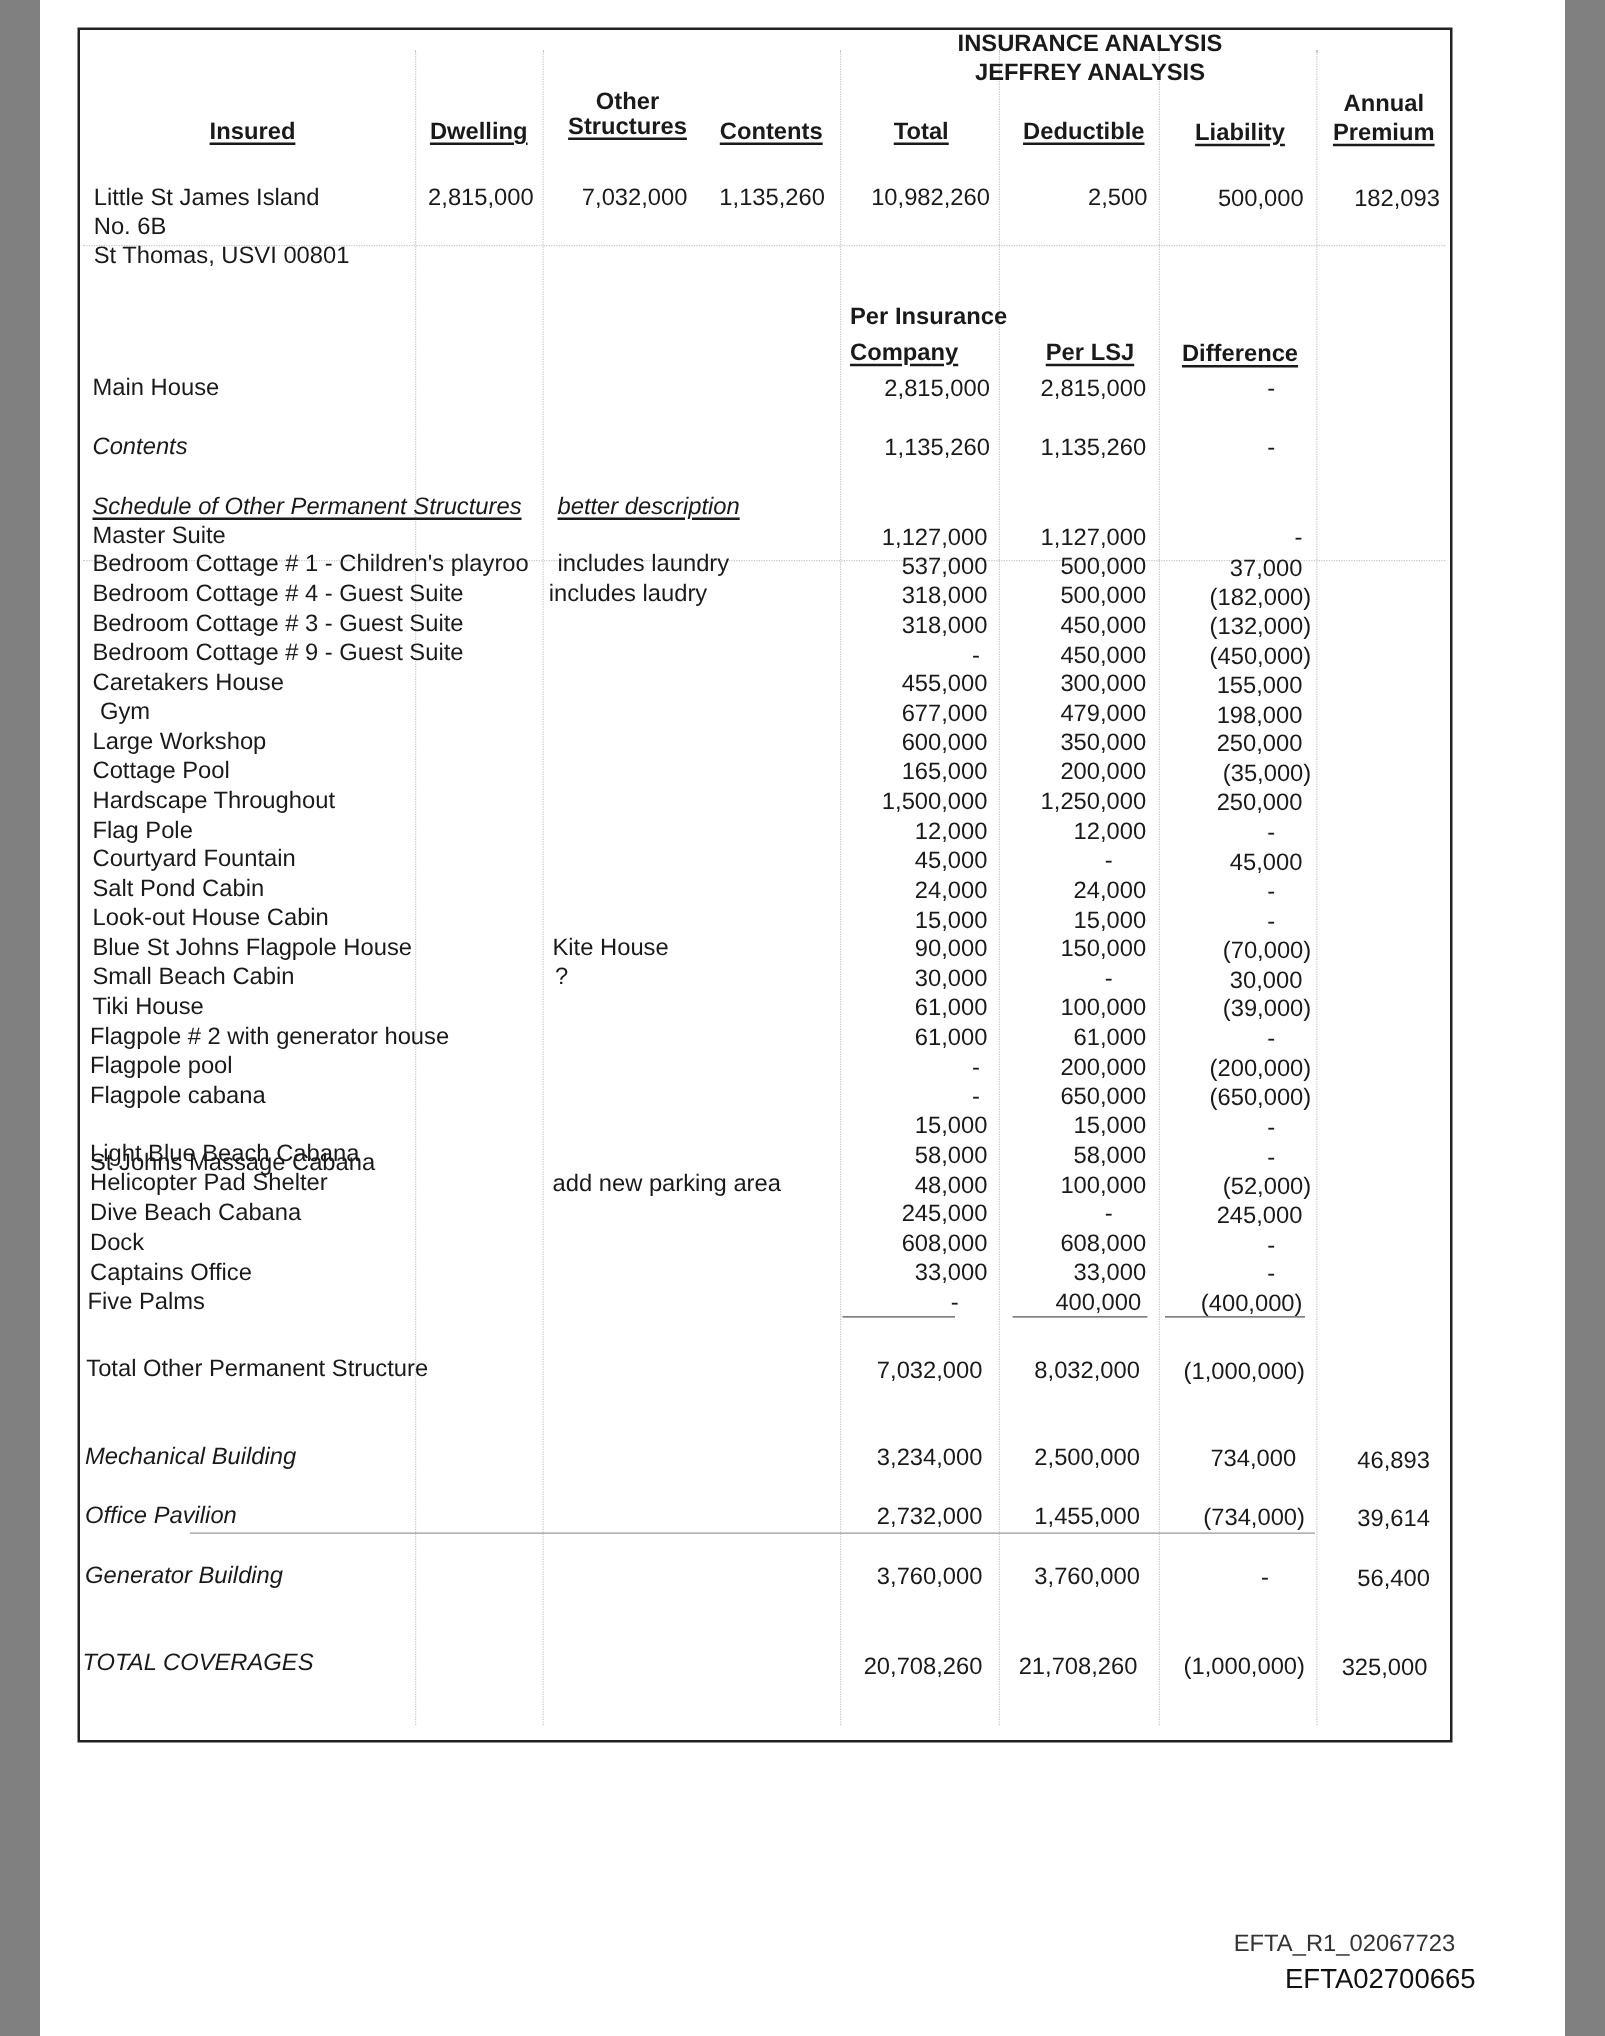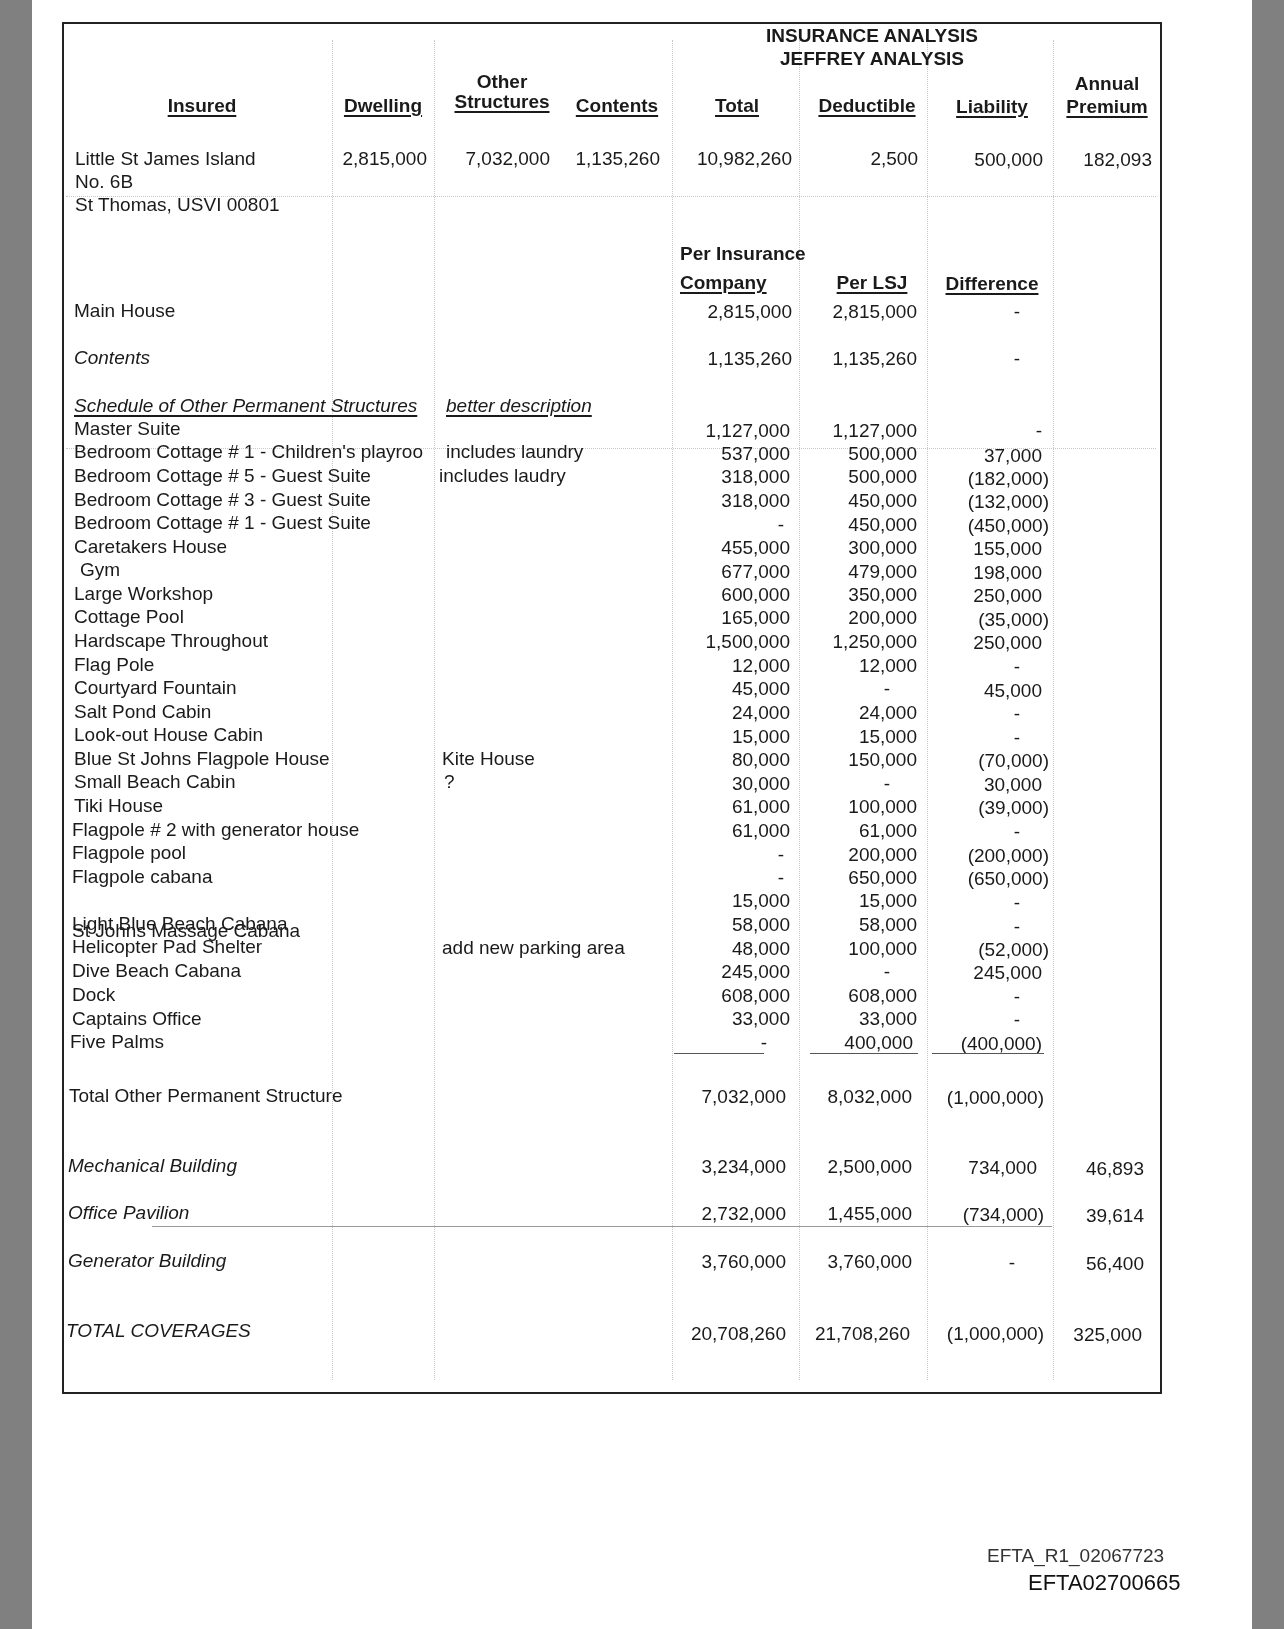--- a/index.html
+++ b/index.html
@@ -92,32 +92,32 @@
     <div class="t r" style="left:640px;top:420px;width:118px">1,127,000</div>
     <div class="t r" style="left:770px;top:420px;width:115px">1,127,000</div>
     <div class="t r" style="left:900px;top:420px;width:110px;padding-right:0">-</div>
 
     <div class="t" style="left:42px;top:441px">Bedroom Cottage # 1 - Children's playroo</div>
     <div class="t" style="left:414px;top:441px">includes laundry</div>
     <div class="t r" style="left:640px;top:443px;width:118px">537,000</div>
     <div class="t r" style="left:770px;top:443px;width:115px">500,000</div>
     <div class="t r" style="left:900px;top:445px;width:110px">37,000</div>
 
-    <div class="t" style="left:42px;top:465px">Bedroom Cottage # 5 - Guest Suite</div>
+    <div class="t" style="left:42px;top:465px">Bedroom Cottage # 4 - Guest Suite</div>
     <div class="t" style="left:407px;top:465px">includes laudry</div>
     <div class="t r" style="left:640px;top:466px;width:118px">318,000</div>
     <div class="t r" style="left:770px;top:466px;width:115px">500,000</div>
     <div class="t r" style="left:900px;top:468px;width:117px">(182,000)</div>
 
     <div class="t" style="left:42px;top:489px">Bedroom Cottage # 3 - Guest Suite</div>
     <div class="t r" style="left:640px;top:490px;width:118px">318,000</div>
     <div class="t r" style="left:770px;top:490px;width:115px">450,000</div>
     <div class="t r" style="left:900px;top:491px;width:117px">(132,000)</div>
 
-    <div class="t" style="left:42px;top:512px">Bedroom Cottage # 1 - Guest Suite</div>
+    <div class="t" style="left:42px;top:512px">Bedroom Cottage # 9 - Guest Suite</div>
     <div class="t r" style="left:640px;top:514px;width:112px">-</div>
     <div class="t r" style="left:770px;top:514px;width:115px">450,000</div>
     <div class="t r" style="left:900px;top:515px;width:117px">(450,000)</div>
 
     <div class="t" style="left:42px;top:536px">Caretakers House</div>
     <div class="t r" style="left:640px;top:537px;width:118px">455,000</div>
     <div class="t r" style="left:770px;top:537px;width:115px">300,000</div>
     <div class="t r" style="left:900px;top:538px;width:110px">155,000</div>
 
     <div class="t" style="left:48px;top:559px">Gym</div>
@@ -155,21 +155,21 @@
     <div class="t r" style="left:770px;top:702px;width:115px">24,000</div>
     <div class="t c" style="left:960px;top:703px;width:50px">-</div>
 
     <div class="t" style="left:42px;top:724px">Look-out House Cabin</div>
     <div class="t r" style="left:640px;top:726px;width:118px">15,000</div>
     <div class="t r" style="left:770px;top:726px;width:115px">15,000</div>
     <div class="t c" style="left:960px;top:727px;width:50px">-</div>
 
     <div class="t" style="left:42px;top:748px">Blue St Johns Flagpole House</div>
     <div class="t" style="left:410px;top:748px">Kite House</div>
-    <div class="t r" style="left:640px;top:749px;width:118px">80,000</div>
+    <div class="t r" style="left:640px;top:749px;width:118px">90,000</div>
     <div class="t r" style="left:770px;top:749px;width:115px">150,000</div>
     <div class="t r" style="left:900px;top:750px;width:117px">(70,000)</div>
 
     <div class="t" style="left:42px;top:771px">Small Beach Cabin</div>
     <div class="t" style="left:412px;top:771px">?</div>
     <div class="t r" style="left:640px;top:773px;width:118px">30,000</div>
     <div class="t c" style="left:830px;top:773px;width:50px">-</div>
     <div class="t r" style="left:900px;top:774px;width:110px">30,000</div>
 
     <div class="t" style="left:42px;top:795px">Tiki House</div>

